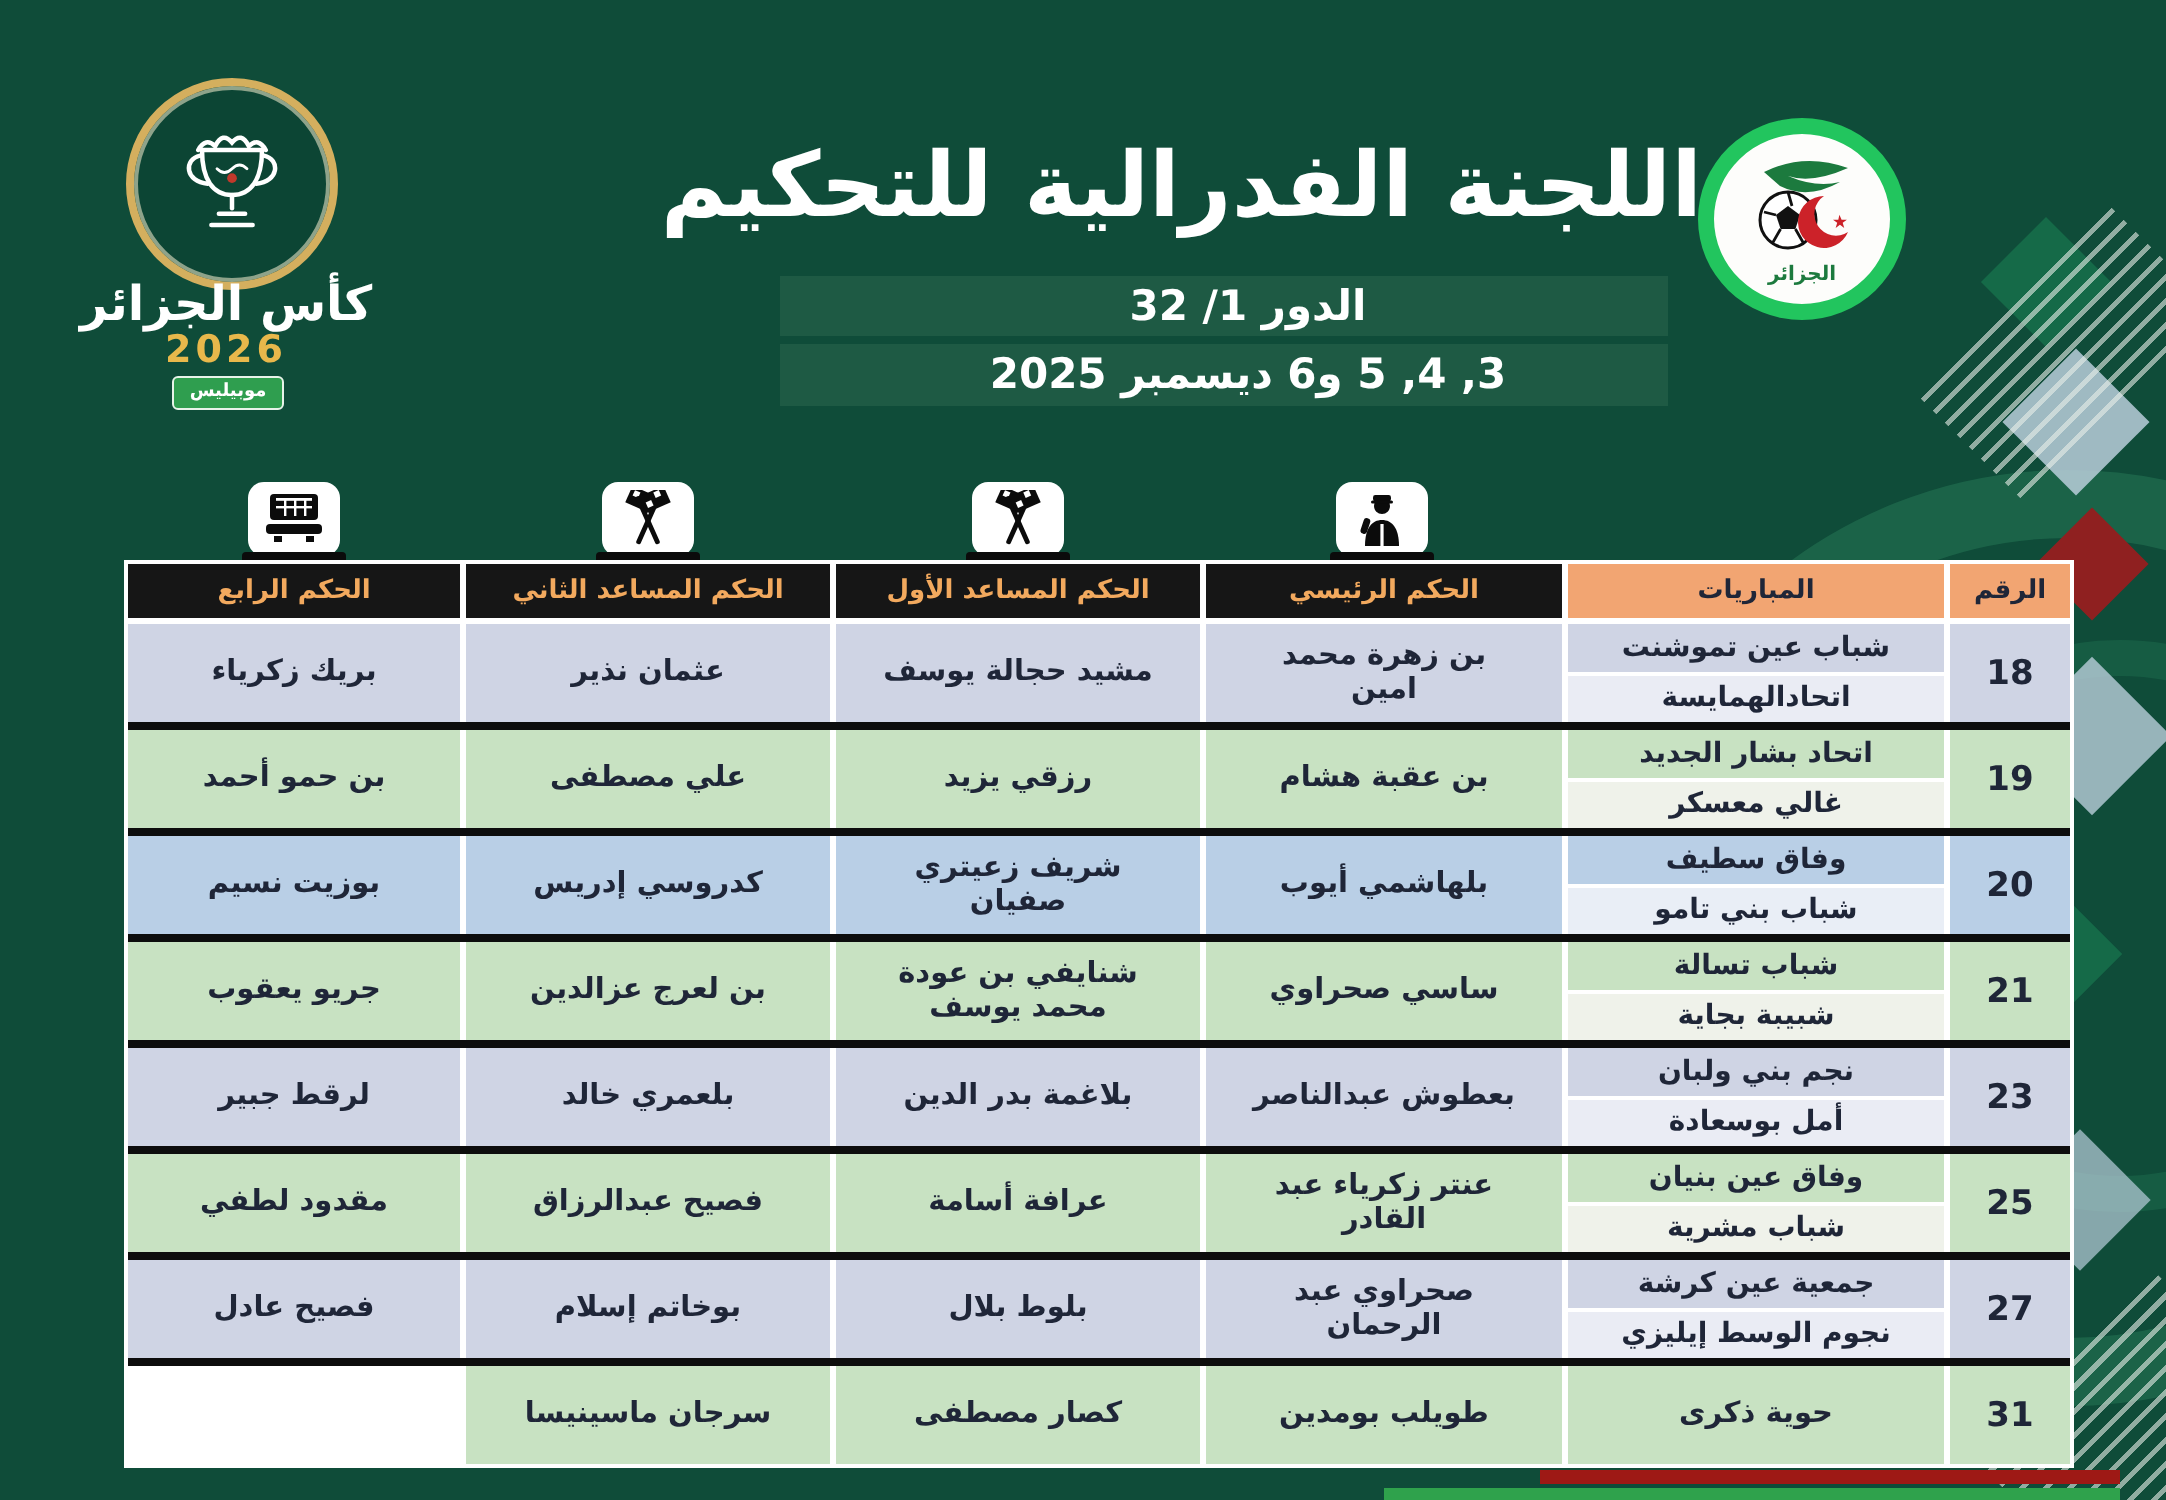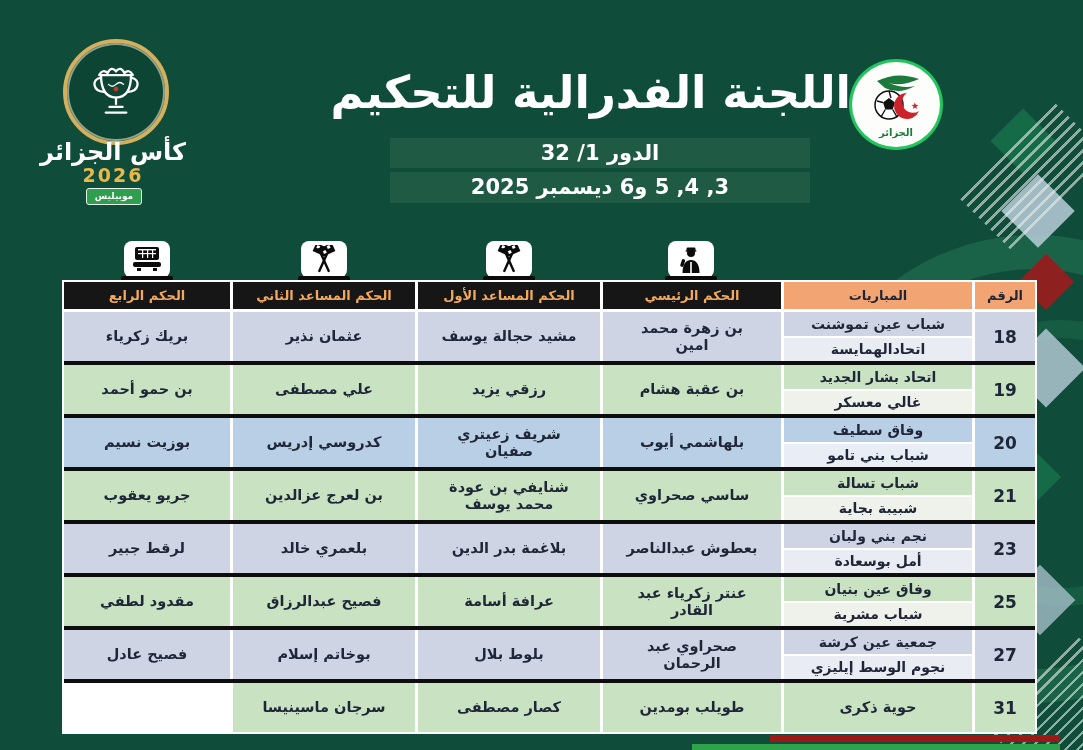--- a/index.html
+++ b/index.html
@@ -27,27 +27,27 @@
   .cup-year{position:absolute;left:28px;top:164px;width:170px;text-align:center;
             color:#e8b84b;font-weight:bold;font-size:19px;letter-spacing:2px;}
   .cup-sponsor{position:absolute;left:86px;top:188px;width:54px;height:15px;border-radius:3px;
                background:#2f9e4f;border:1px solid #e7f3e9;color:#fff;font-size:9px;
                font-weight:bold;text-align:center;line-height:14px;}
 
   
   .main-title{position:absolute;right:232px;top:66px;color:#fff;font-weight:bold;
               font-size:45px;letter-spacing:0;white-space:nowrap;direction:rtl;}
   .faf{position:absolute;left:849px;top:59px;width:88px;height:85px;border-radius:50%;
-       background:#fdfdfb;border:3px solid #22c55e;display:flex;align-items:center;
+       background:#fdfdfb;border:8px solid #22c55e;display:flex;align-items:center;
        justify-content:center;flex-direction:column;}
   .faf-label{color:#1c7a3e;font-size:10px;font-weight:bold;margin-top:-6px;}
 
   
   .banner{position:absolute;left:390px;width:420px;background:#1e5a44;color:#fff;
-          font-weight:bold;font-size:21px;text-align:center;direction:rtl;}
+          font-weight:bold;font-size:21px;text-align:center;direction:rtl;padding-left:24px;}
   .banner.round{top:138px;height:30px;line-height:30px;}
   .banner.dates{top:172px;height:31px;line-height:31px;}
 
   
   .icon-wrap{position:absolute;top:241px;width:56px;display:flex;flex-direction:column;
              align-items:center;}
   .icon-card{width:46px;height:37px;background:#fff;border-radius:8px;display:flex;
              align-items:center;justify-content:center;}
   .icon-base{width:52px;height:9px;background:#0b0b0b;border-radius:2px;margin-top:-2px;}
 

